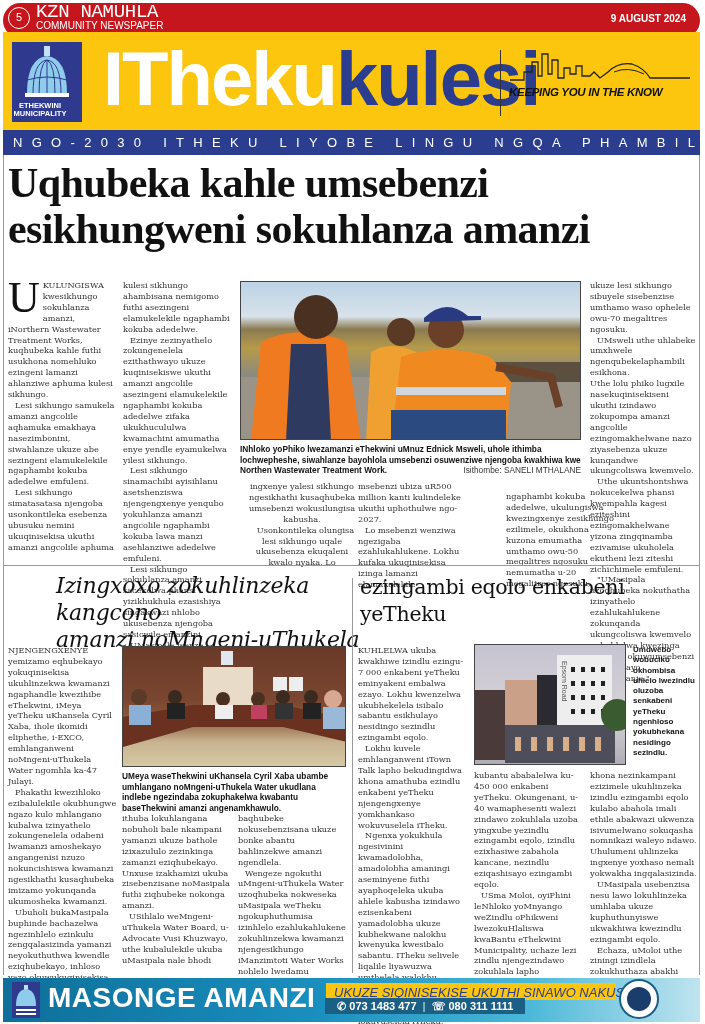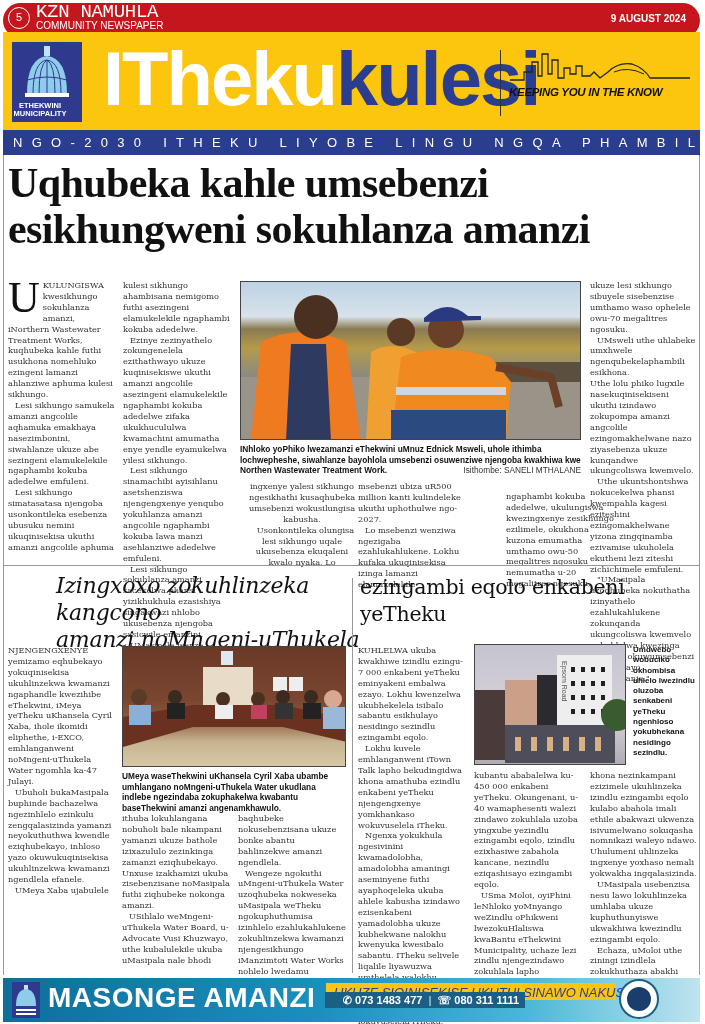--- a/index.html
+++ b/index.html
@@ -46,21 +46,21 @@
   .head2 { position: absolute; font-family: "DejaVu Serif", serif; font-style: italic; font-size: 22px; line-height: 27px; color: #111; letter-spacing: -0.3px; margin-left: 48px; }
   .head3 { position: absolute; font-family: "DejaVu Serif", serif; font-size: 20.5px; line-height: 27px; color: #111; letter-spacing: -0.3px; }
   .vrule { position: absolute; width: 1px; background: #999; }
 
   
   .ad { position: absolute; left: 3px; top: 978px; width: 697px; height: 44px; background: linear-gradient(90deg, #0e6f9a 0%, #1a8fbe 45%, #49b7d8 75%, #bfe4ef 100%); overflow: hidden; }
   .ad-logo { position: absolute; left: 9px; top: 4px; width: 28px; height: 36px; background: #2f3a8f; }
   .ad-title { position: absolute; left: 45px; top: 3px; font-family: "Liberation Sans", sans-serif; font-weight: bold; font-size: 28px; color: #fff; letter-spacing: 0.5px; line-height: 34px; }
   .ad-strip { position: absolute; left: 323px; top: 5px; width: 290px; height: 17px; background: #fcc60e; }
   .ad-strip span { position: absolute; left: 8px; top: 2px; font-family: "Liberation Sans", sans-serif; font-weight: normal; font-style: italic; font-size: 13px; color: #2a3d8f; white-space: nowrap; }
-  .ad-phones { position: absolute; left: 322px; top: 14px; width: 200px; height: 16px; background: #1b5f84; color: #fff; font-family: "Liberation Sans", sans-serif; font-weight: bold; font-size: 11px; line-height: 16px; padding-left: 12px; white-space: nowrap; text-align: center; }
+  .ad-phones { position: absolute; left: 322px; top: 20px; width: 200px; height: 16px; background: #1b5f84; color: #fff; font-family: "Liberation Sans", sans-serif; font-weight: bold; font-size: 11px; line-height: 16px; padding-left: 12px; white-space: nowrap; }
   .ad-phones .sep { color: #9cc; margin: 0 6px; }
   .ad-icon { position: absolute; left: 616px; top: 1px; width: 40px; height: 40px; border-radius: 50%; background: #fff; border: 2px solid #1b5f84; }
   .ad-icon::after { content: ""; position: absolute; left: 6px; top: 6px; width: 24px; height: 24px; border-radius: 50%; background: #1b3d6b; }
 </style>
 </head>
 <body>
 
 <div class="topbar">
   <div class="page-num">5</div>
   <div class="pub-name">KZN NAMUHLA</div>
@@ -158,20 +158,21 @@
 <div class="hrule" style="left:4px; top:565px; width:695px;"></div>
 
 <div class="head2" style="left:8px; top:572px; width:345px;">
   <div>Izingxoxo zokuhlinzeka kangcono</div>
   <div>amanzi noMngeni-uThukela</div>
 </div>
 <div class="vrule" style="left:352px; top:578px; height:395px;"></div>
 
 <div class="col" style="left:8px; top:645px; width:110px;">
   <p class="first">NJENGENGXENYE yemizamo eqhubekayo yokuqinisekisa ukuhlinzekwa kwamanzi ngaphandle kwezihibe eThekwini, iMeya yeTheku uKhansela Cyril Xaba, ihole ikomidi eliphethe, i-EXCO, emhlanganweni noMngeni-uThukela Water ngomhla ka-47 Julayi.</p>
+  <p>Phakathi kwezihloko ezibalulekile okubhungwe ngazo kulo mhlangano kubalwa izinyathelo zokungenelela odabeni lwamanzi amoshekayo angangenisi nzuzo nokuncishiswa kwamanzi ngesikhathi kusaqhubeka imizamo yokunqanda ukumosheka kwamanzi.</p>
   <p>Ubuholi bukaMasipala buphinde bachazelwa ngezinhlelo ezinkulu zengqalasizinda yamanzi neyokuthuthwa kwendle eziqhubekayo, inhloso yazo okuwukuqinisekisa ukuhlinzekwa kwamanzi ngendlela efanele.</p>
   <p>UMeya Xaba ujabulele</p>
 </div>
 
 <div class="photo" style="left:122px; top:646px; width:224px; height:121px; background: linear-gradient(180deg, #6a3a28 0%, #7a4630 45%, #8a5a3a 60%, #c8b490 80%, #d6c8a6 100%);">
   <svg width="224" height="121" viewBox="0 0 224 121">
     <rect x="80" y="20" width="50" height="40" fill="#e8dcc8"></rect>
     <rect x="98" y="4" width="12" height="14" fill="#dfe8f0"></rect>
     <rect x="150" y="30" width="14" height="14" fill="#eee"></rect>
     <rect x="166" y="30" width="14" height="14" fill="#eee"></rect>

